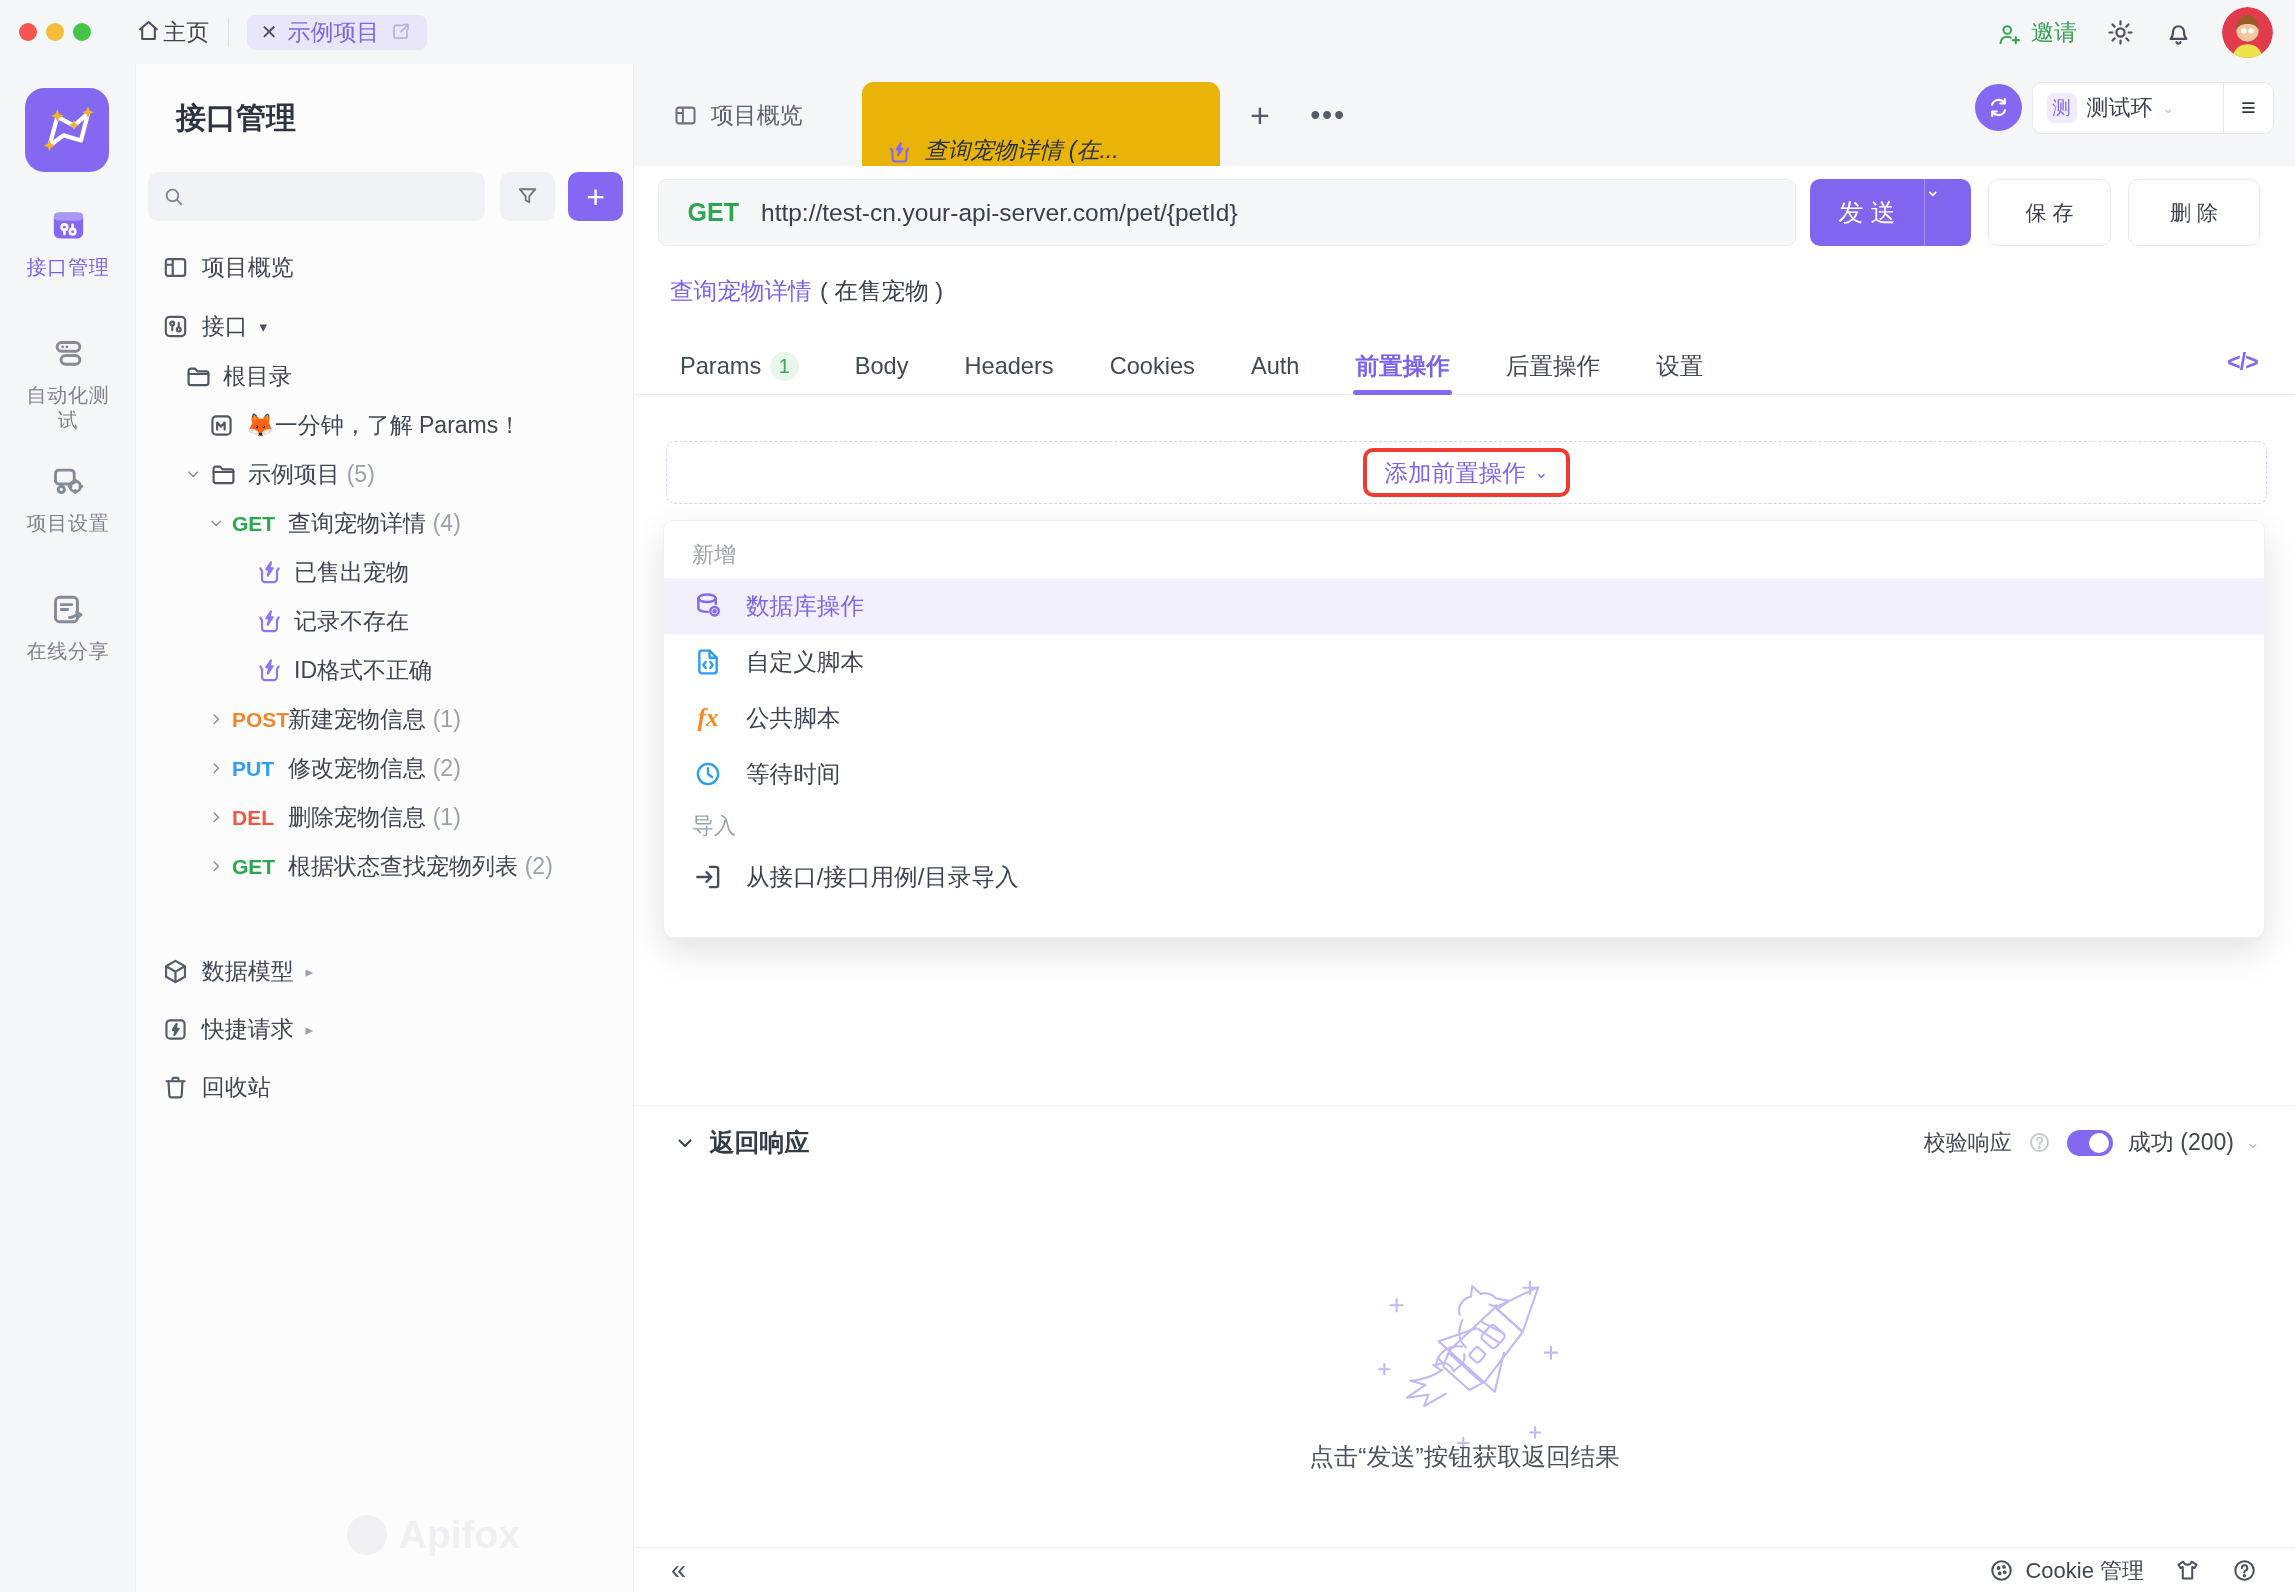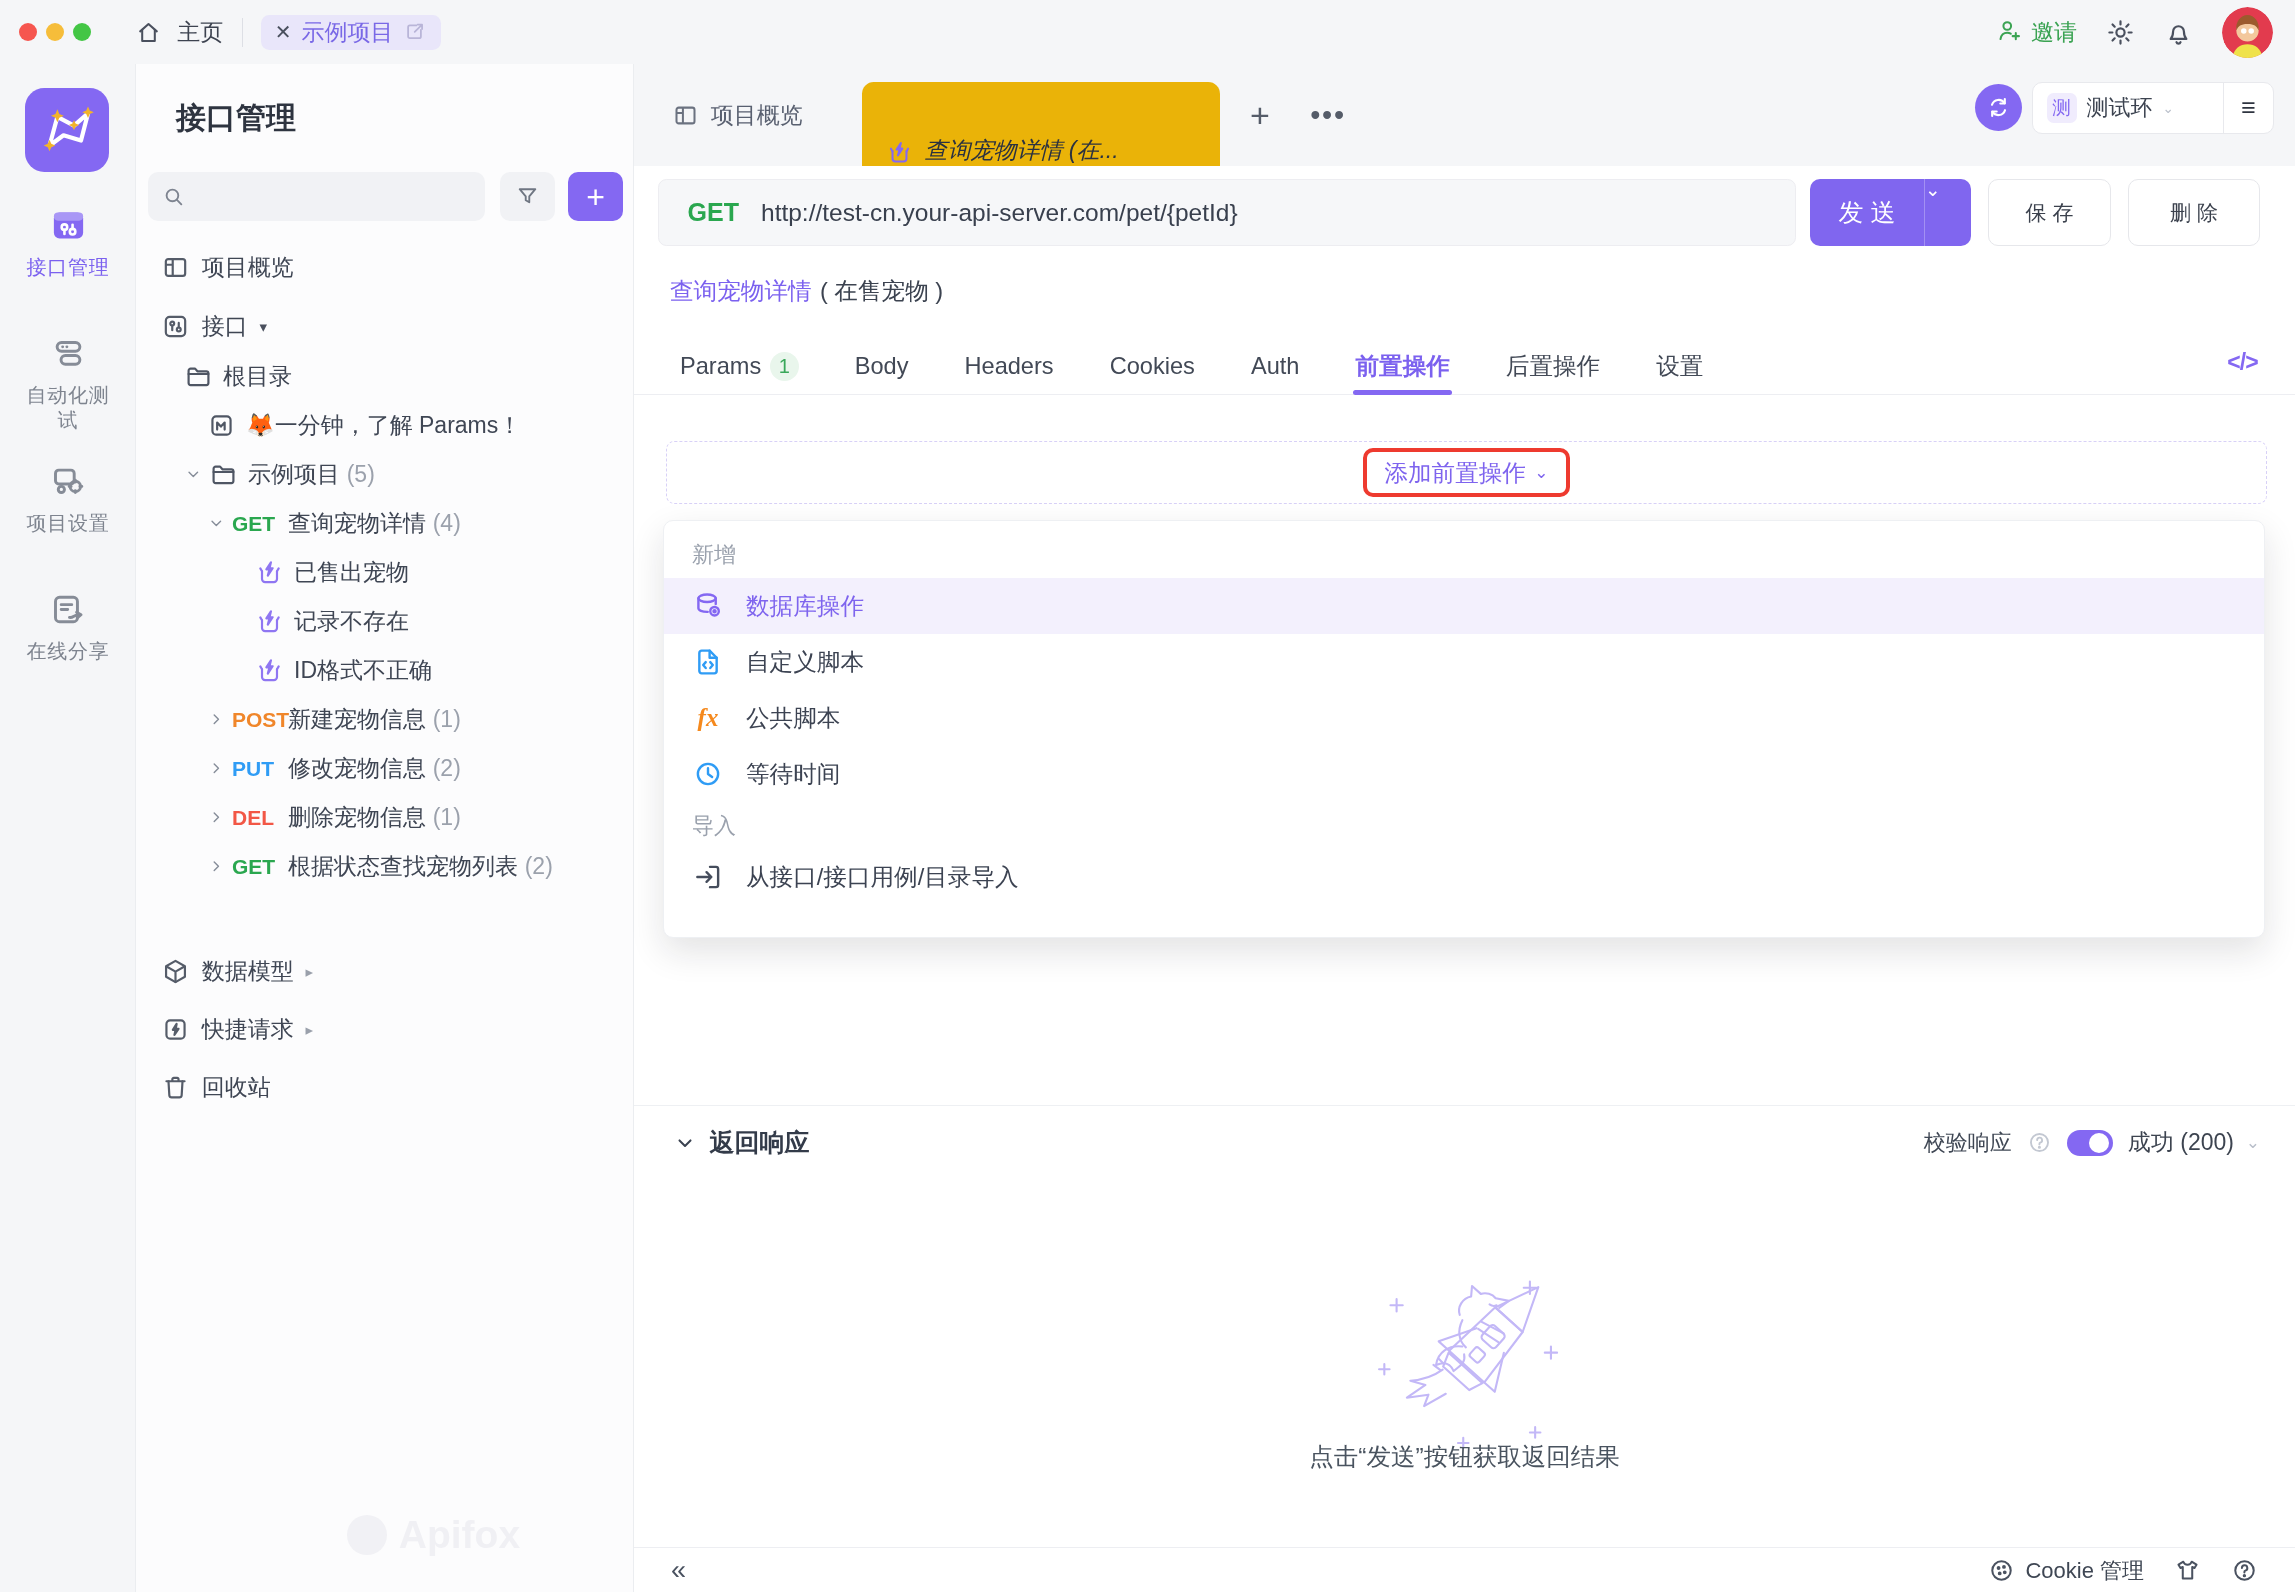--- a/index.html
+++ b/index.html
@@ -6,28 +6,28 @@
   html,body{width:2295px;height:1592px}
   body{position:relative;font-family:"Liberation Sans","DejaVu Sans",sans-serif;background:#fff;overflow:hidden;color:#3f4654}
   .icw{display:inline-flex;align-items:center;justify-content:center;flex:none}
   .icw svg{width:100%;height:100%}
 
   
   .titlebar{position:absolute;left:0;top:0;width:2295px;height:64px;background:#f5f6f8;display:flex;align-items:center;z-index:5}
   .traffic{display:flex;gap:8.4px;margin-left:18.6px}
   .light{width:18.6px;height:18.6px;border-radius:50%}
   .light.red{background:#f6564f}.light.yellow{background:#f6bd3a}.light.green{background:#43c645}
-  .tb-home{display:flex;align-items:center;gap:15px;margin-left:44px;font-size:23px;color:#3d4350}
+  .tb-home{display:flex;gap:1px;margin-left:44px;font-size:23px;color:#3d4350}
   .tb-home .icw{width:27px;height:27px;color:#4a505e}
   .tb-divider{width:0.8px;height:29px;background:#dddfe5;margin:0 18.6px}
   .tb-project{display:flex;align-items:center;gap:10px;background:#e9e6fa;border-radius:8.4px;height:35px;padding:0 13.5px;color:#7968e6;font-size:23px}
   .tb-project .x{font-size:20px;color:#4a505e;line-height:1}
   .tb-project .icw{width:23.6px;height:23.6px;color:#b9b5d8}
   .tb-right{margin-left:auto;display:flex;align-items:center;gap:29px;margin-right:22px}
-  .invite{display:flex;align-items:flex-start;gap:8.4px;color:#3ba353;font-size:23px}
+  .invite{display:flex;align-items:flex-end;gap:8.4px;color:#3ba353;font-size:23px}
   .invite .icw{width:27px;height:27px}
   .tb-ic{width:29px;height:29px;color:#4a505e}
   .avatar{width:51px;height:51px;border-radius:50%;overflow:hidden;flex:none}
 
   
   .rail{position:absolute;left:0;top:64px;width:136px;height:1528px;background:#f5f6f8;border-right:0.8px solid #ebedf0}
   .rail-logo{position:absolute;left:25px;top:23.6px;width:84px;height:84px}
   .rail-item{position:absolute;left:0;width:136px;display:flex;flex-direction:column;align-items:center;gap:10px;color:#7e848f;cursor:default}
   .rail-item .rail-ic{width:39px;height:39px;color:#868c97}
   .rail-item .rail-label{font-size:20px;letter-spacing:0.8px;text-align:center;width:101px;line-height:25px}

